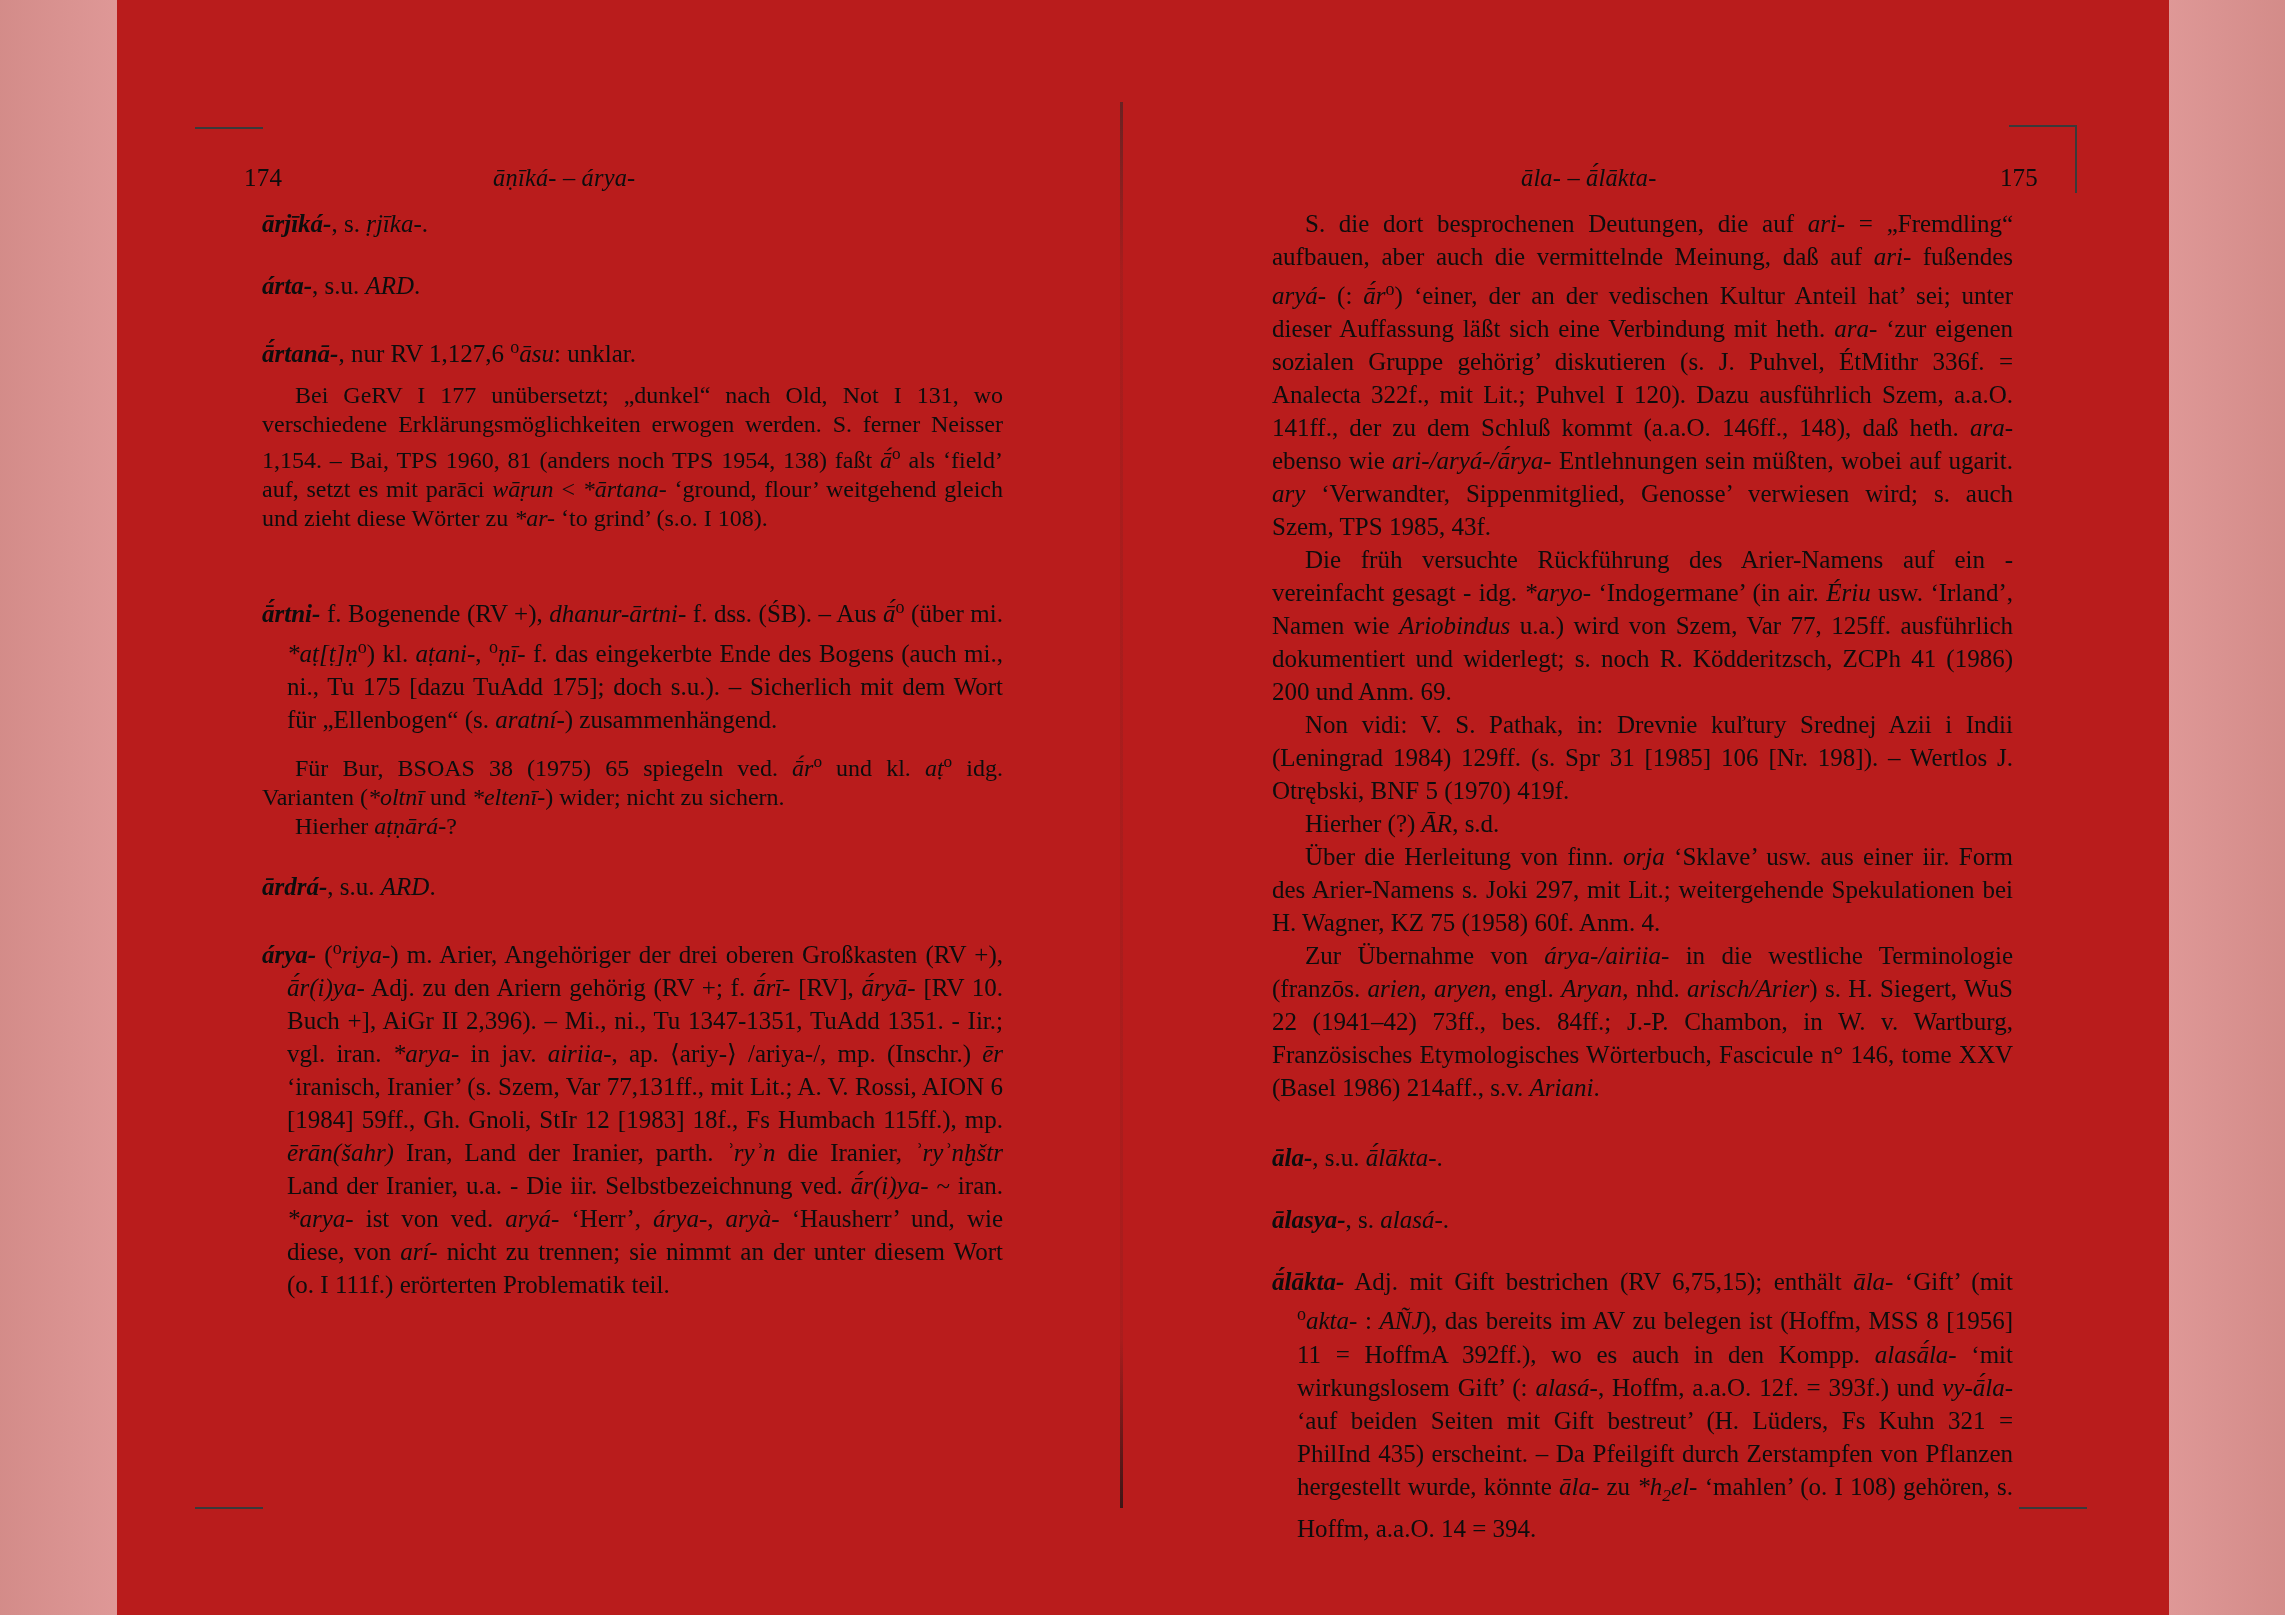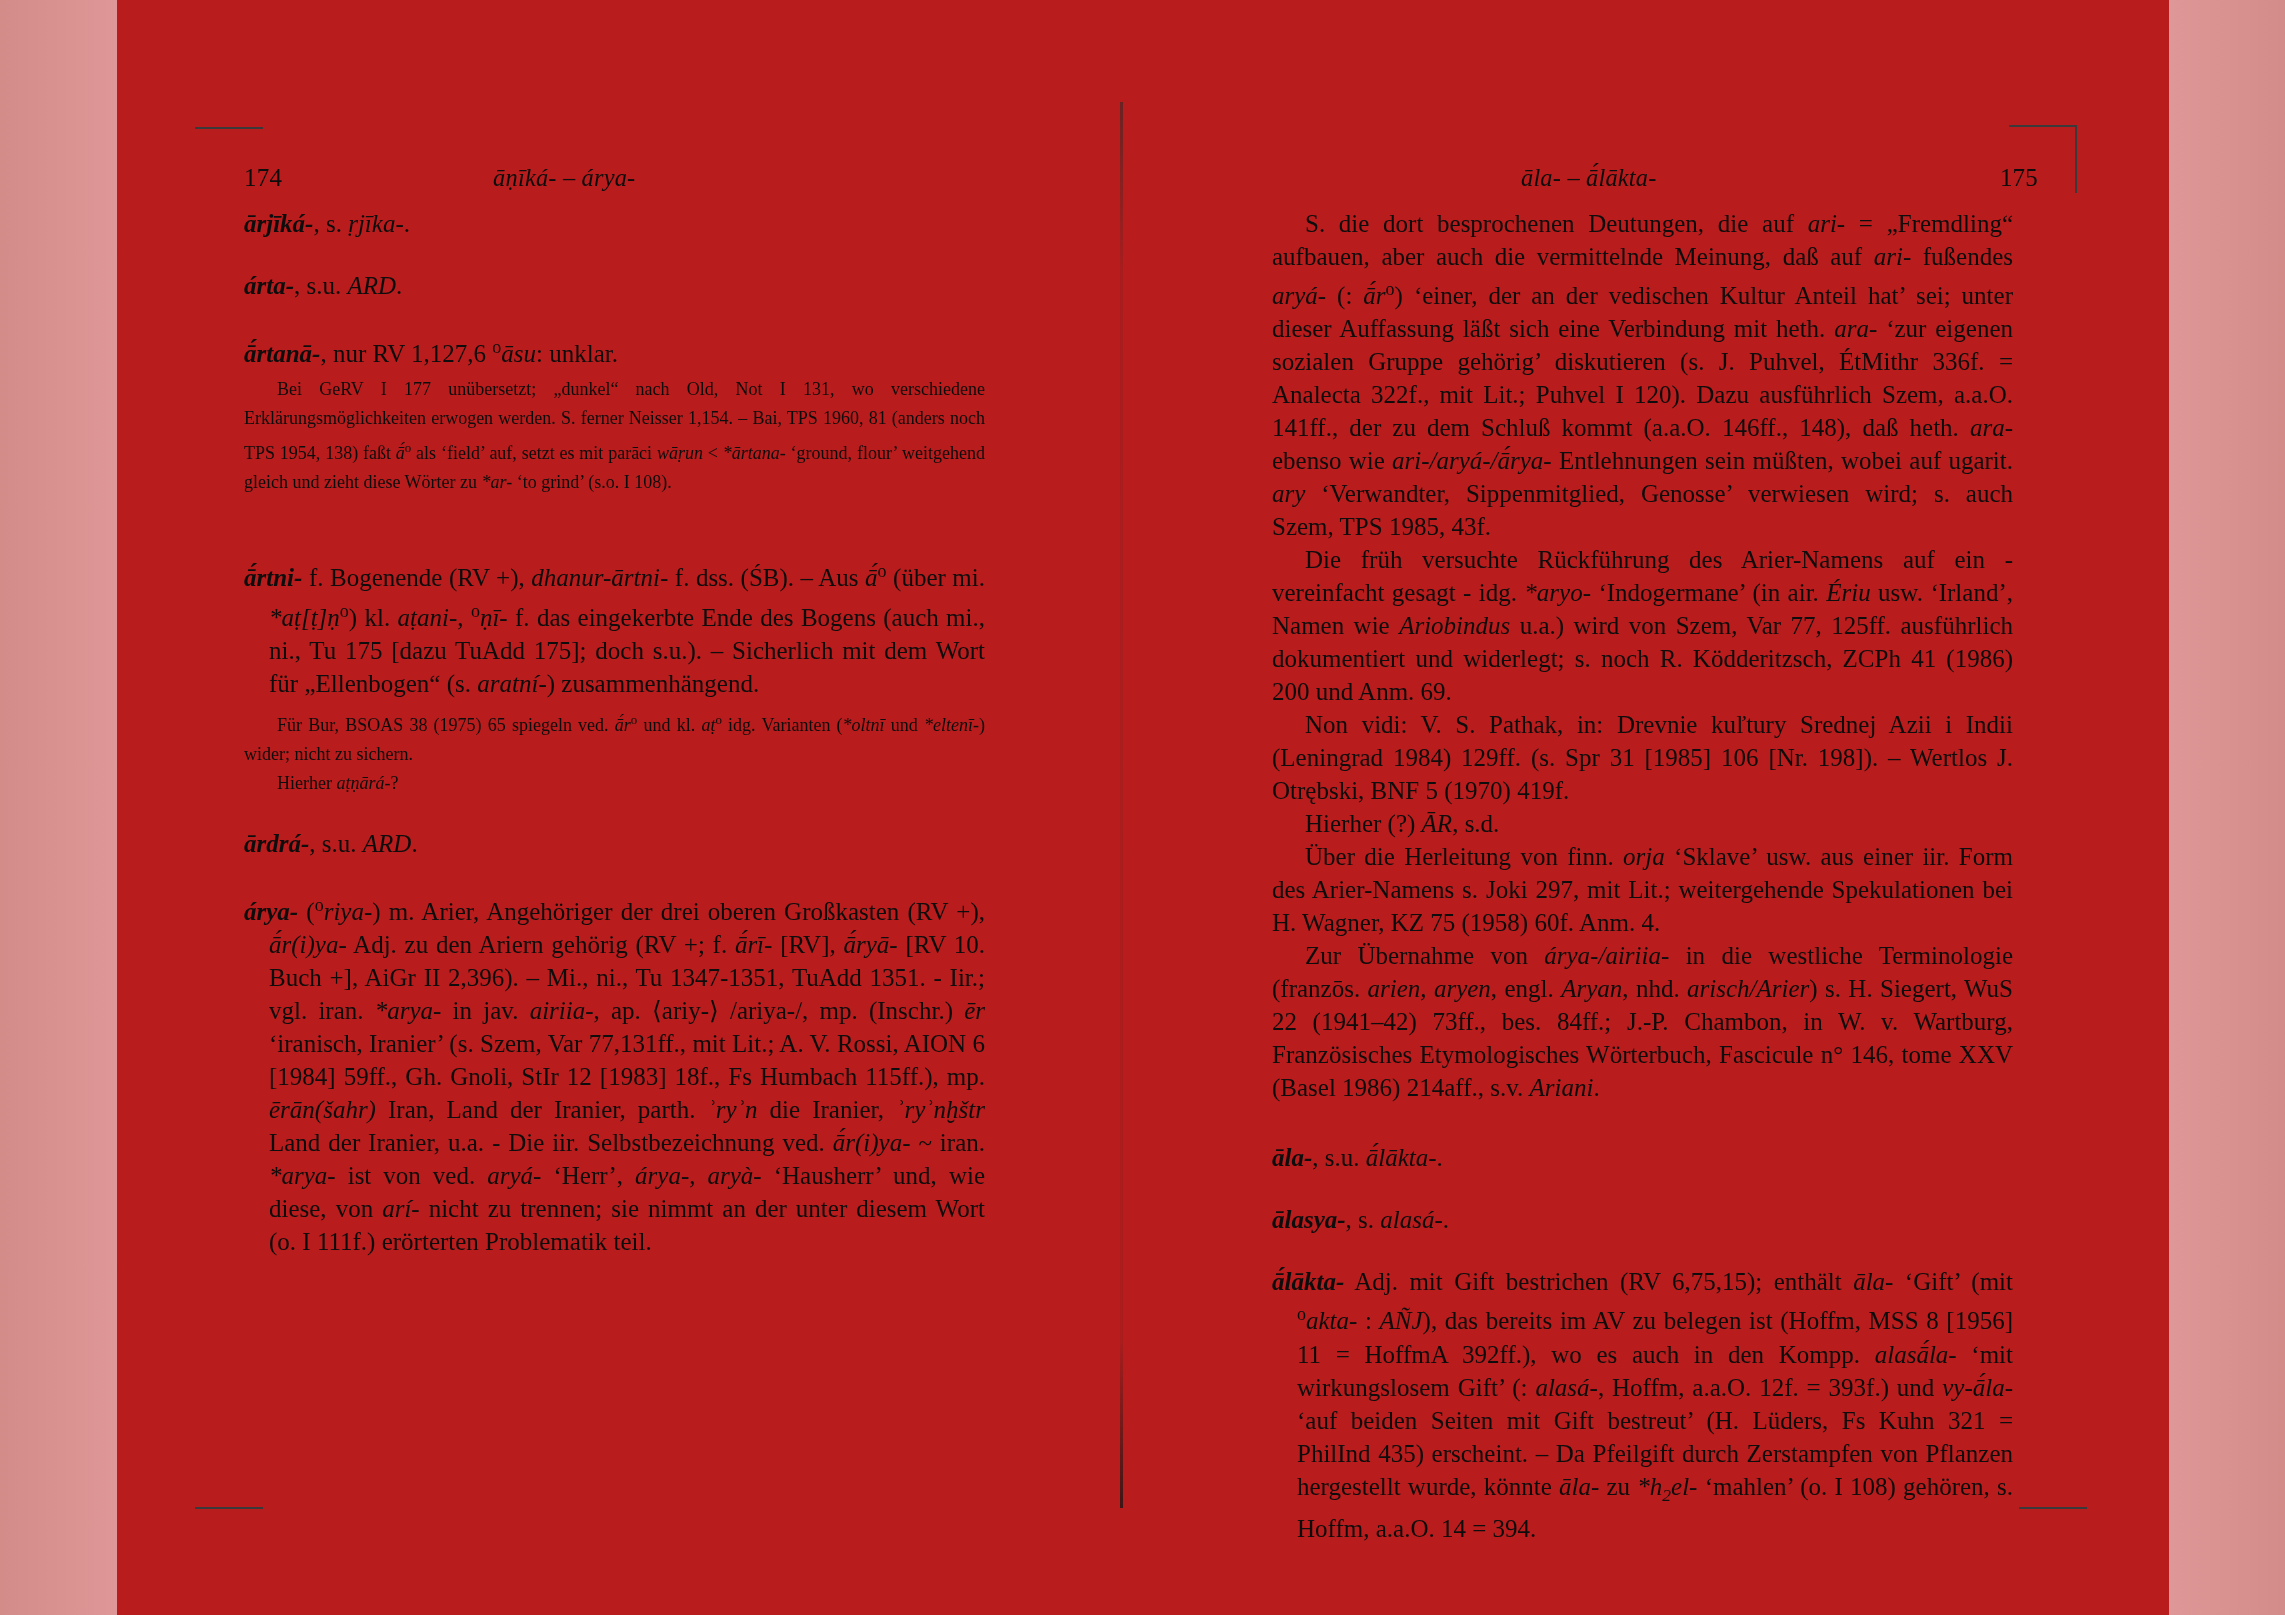--- a/index.html
+++ b/index.html
@@ -72,42 +72,42 @@
   .rh-title { font-style: italic; font-size: 24.4px; text-align: center; }
 
   .body {
     position: absolute;
     top: 207px;
     width: 741px;
     font-size: 25px;
     line-height: 33px;
     text-align: justify;
   }
-  .body-left  { left: 244px; }
+  .body-left  { left: 262px; }
   .body-right { left: 1272px; }
 
   .entry { margin-bottom: 0; }
   .gap-m { height: 29px; }
   .gap-l { height: 37px; }
 
   .hang {
     text-indent: -25px;
     padding-left: 25px;
   }
   .indent { text-indent: 33px; }
 
   .lemma {
     font-weight: bold;
     font-style: italic;
   }
   .it { font-style: italic; }
 
   .note-block {
-    margin-top: 5px;
-    font-size: 18px;
+    margin-top: 11px;
+    font-size: 24px;
     line-height: 29px;
     text-align: justify;
   }
   .note-block p { margin: 0; text-indent: 33px; }
 
   p { margin: 0; }
 
   sub { font-size: .7em; vertical-align: sub; }
   sup { font-size: .72em; vertical-align: super; }
 </style>

